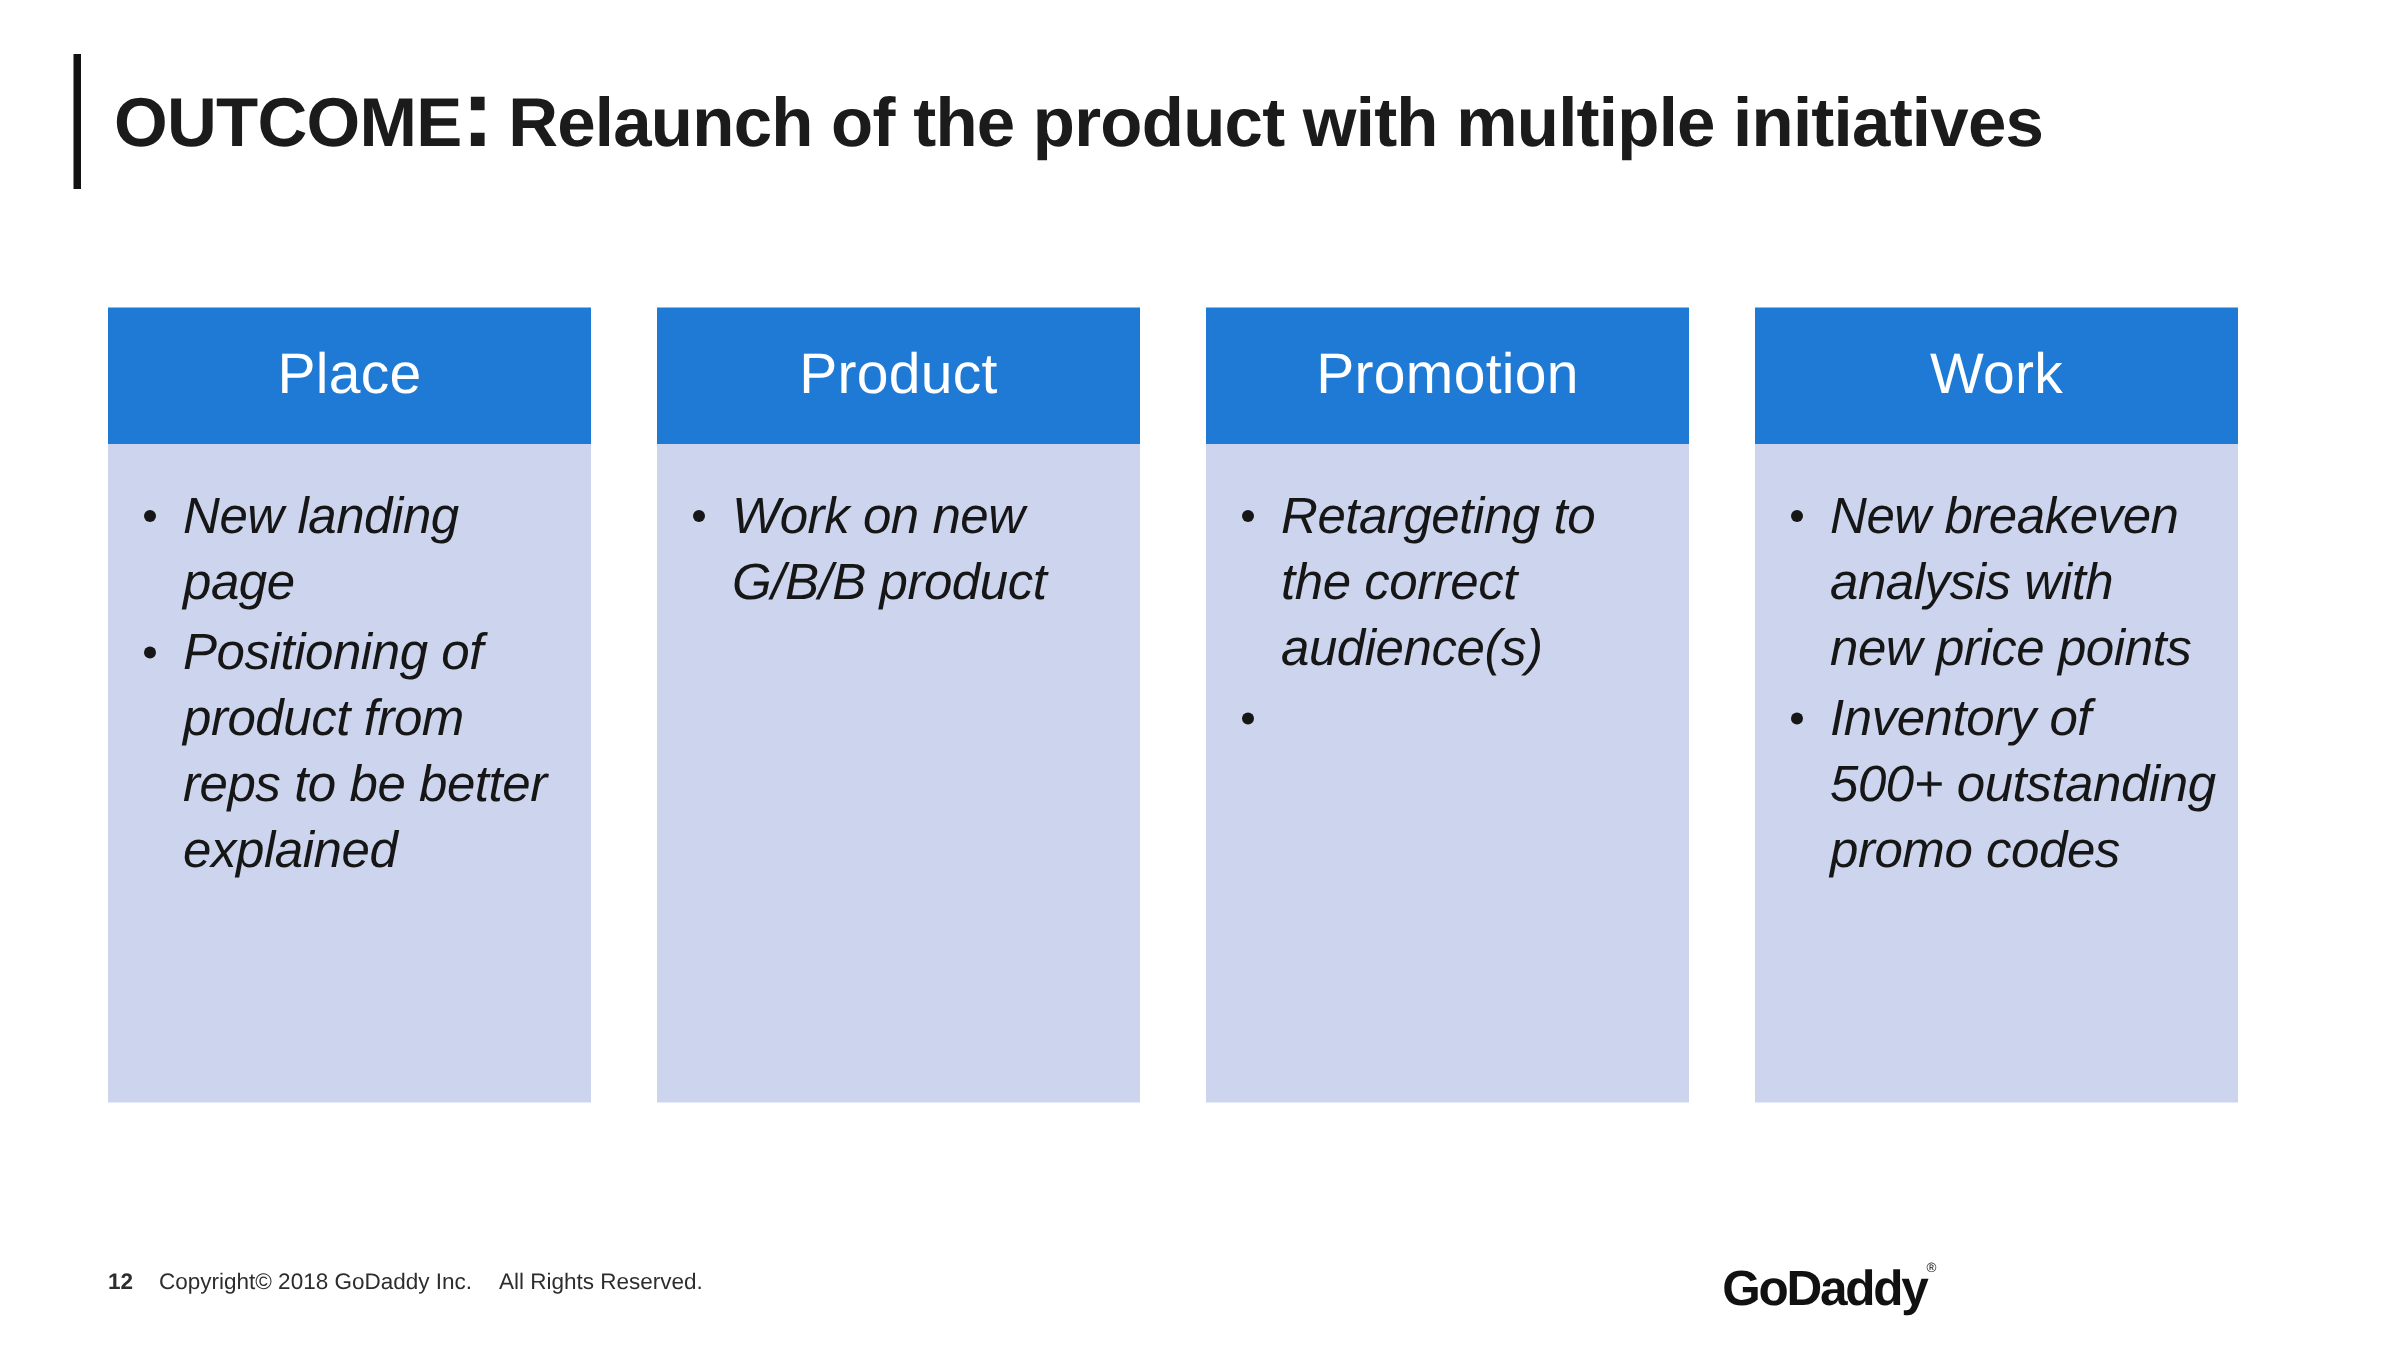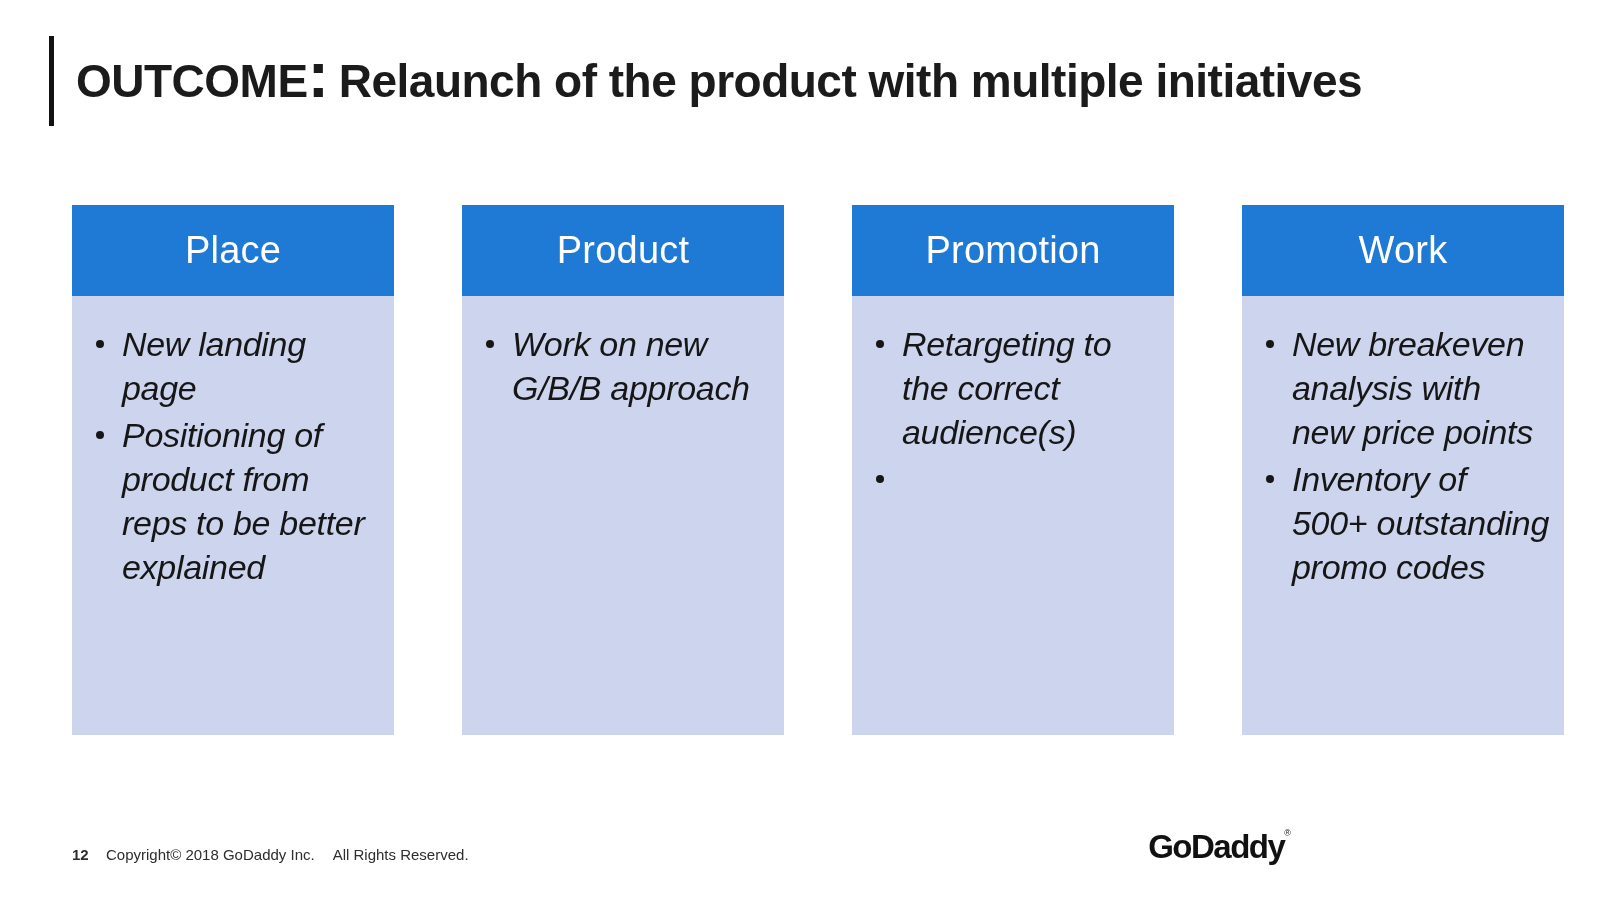--- a/index.html
+++ b/index.html
@@ -50,21 +50,21 @@
     margin-left: 10px;
     margin-top: 32px;
   }
 
   
   .columns {
     position: absolute;
     left: 72px;
     top: 205px;
     display: flex;
-    gap: 68px;
+    gap: 44px;
   }
   .column {
     width: 322px;
     display: flex;
     flex-direction: column;
   }
   .col-header {
     height: 91px;
     background: #1f7ad6;
     color: #ffffff;
@@ -123,21 +123,21 @@
     position: absolute;
     left: 106px;
     top: 22px;
     font-size: 15px;
     color: #2d2d2d;
   }
   .copyright-line .rights { margin-left: 18px; }
   .logo {
     position: absolute;
     right: 58px;
-    top: 4px;
+    top: 16px;
     font-size: 33px;
     font-weight: 800;
     letter-spacing: -1.5px;
     color: #111111;
     white-space: nowrap;
   }
   .logo sup {
     font-size: 9px;
     font-weight: 400;
     letter-spacing: 0;
@@ -163,21 +163,21 @@
           <li><span class="bullet-dot"></span><span>New landing page</span></li>
           <li><span class="bullet-dot"></span><span>Positioning of product from reps to be better explained</span></li>
         </ul>
       </div>
     </section>
 
     <section class="column">
       <div class="col-header">Product</div>
       <div class="col-body">
         <ul>
-          <li><span class="bullet-dot"></span><span>Work on new G/B/B approach</span></li>
+          <li><span class="bullet-dot"></span><span>Work on new G/B/B product</span></li>
         </ul>
       </div>
     </section>
 
     <section class="column">
       <div class="col-header">Promotion</div>
       <div class="col-body">
         <ul>
           <li><span class="bullet-dot"></span><span>Retargeting to the correct audience(s)</span></li>
           <li><span class="bullet-dot"></span></li>

